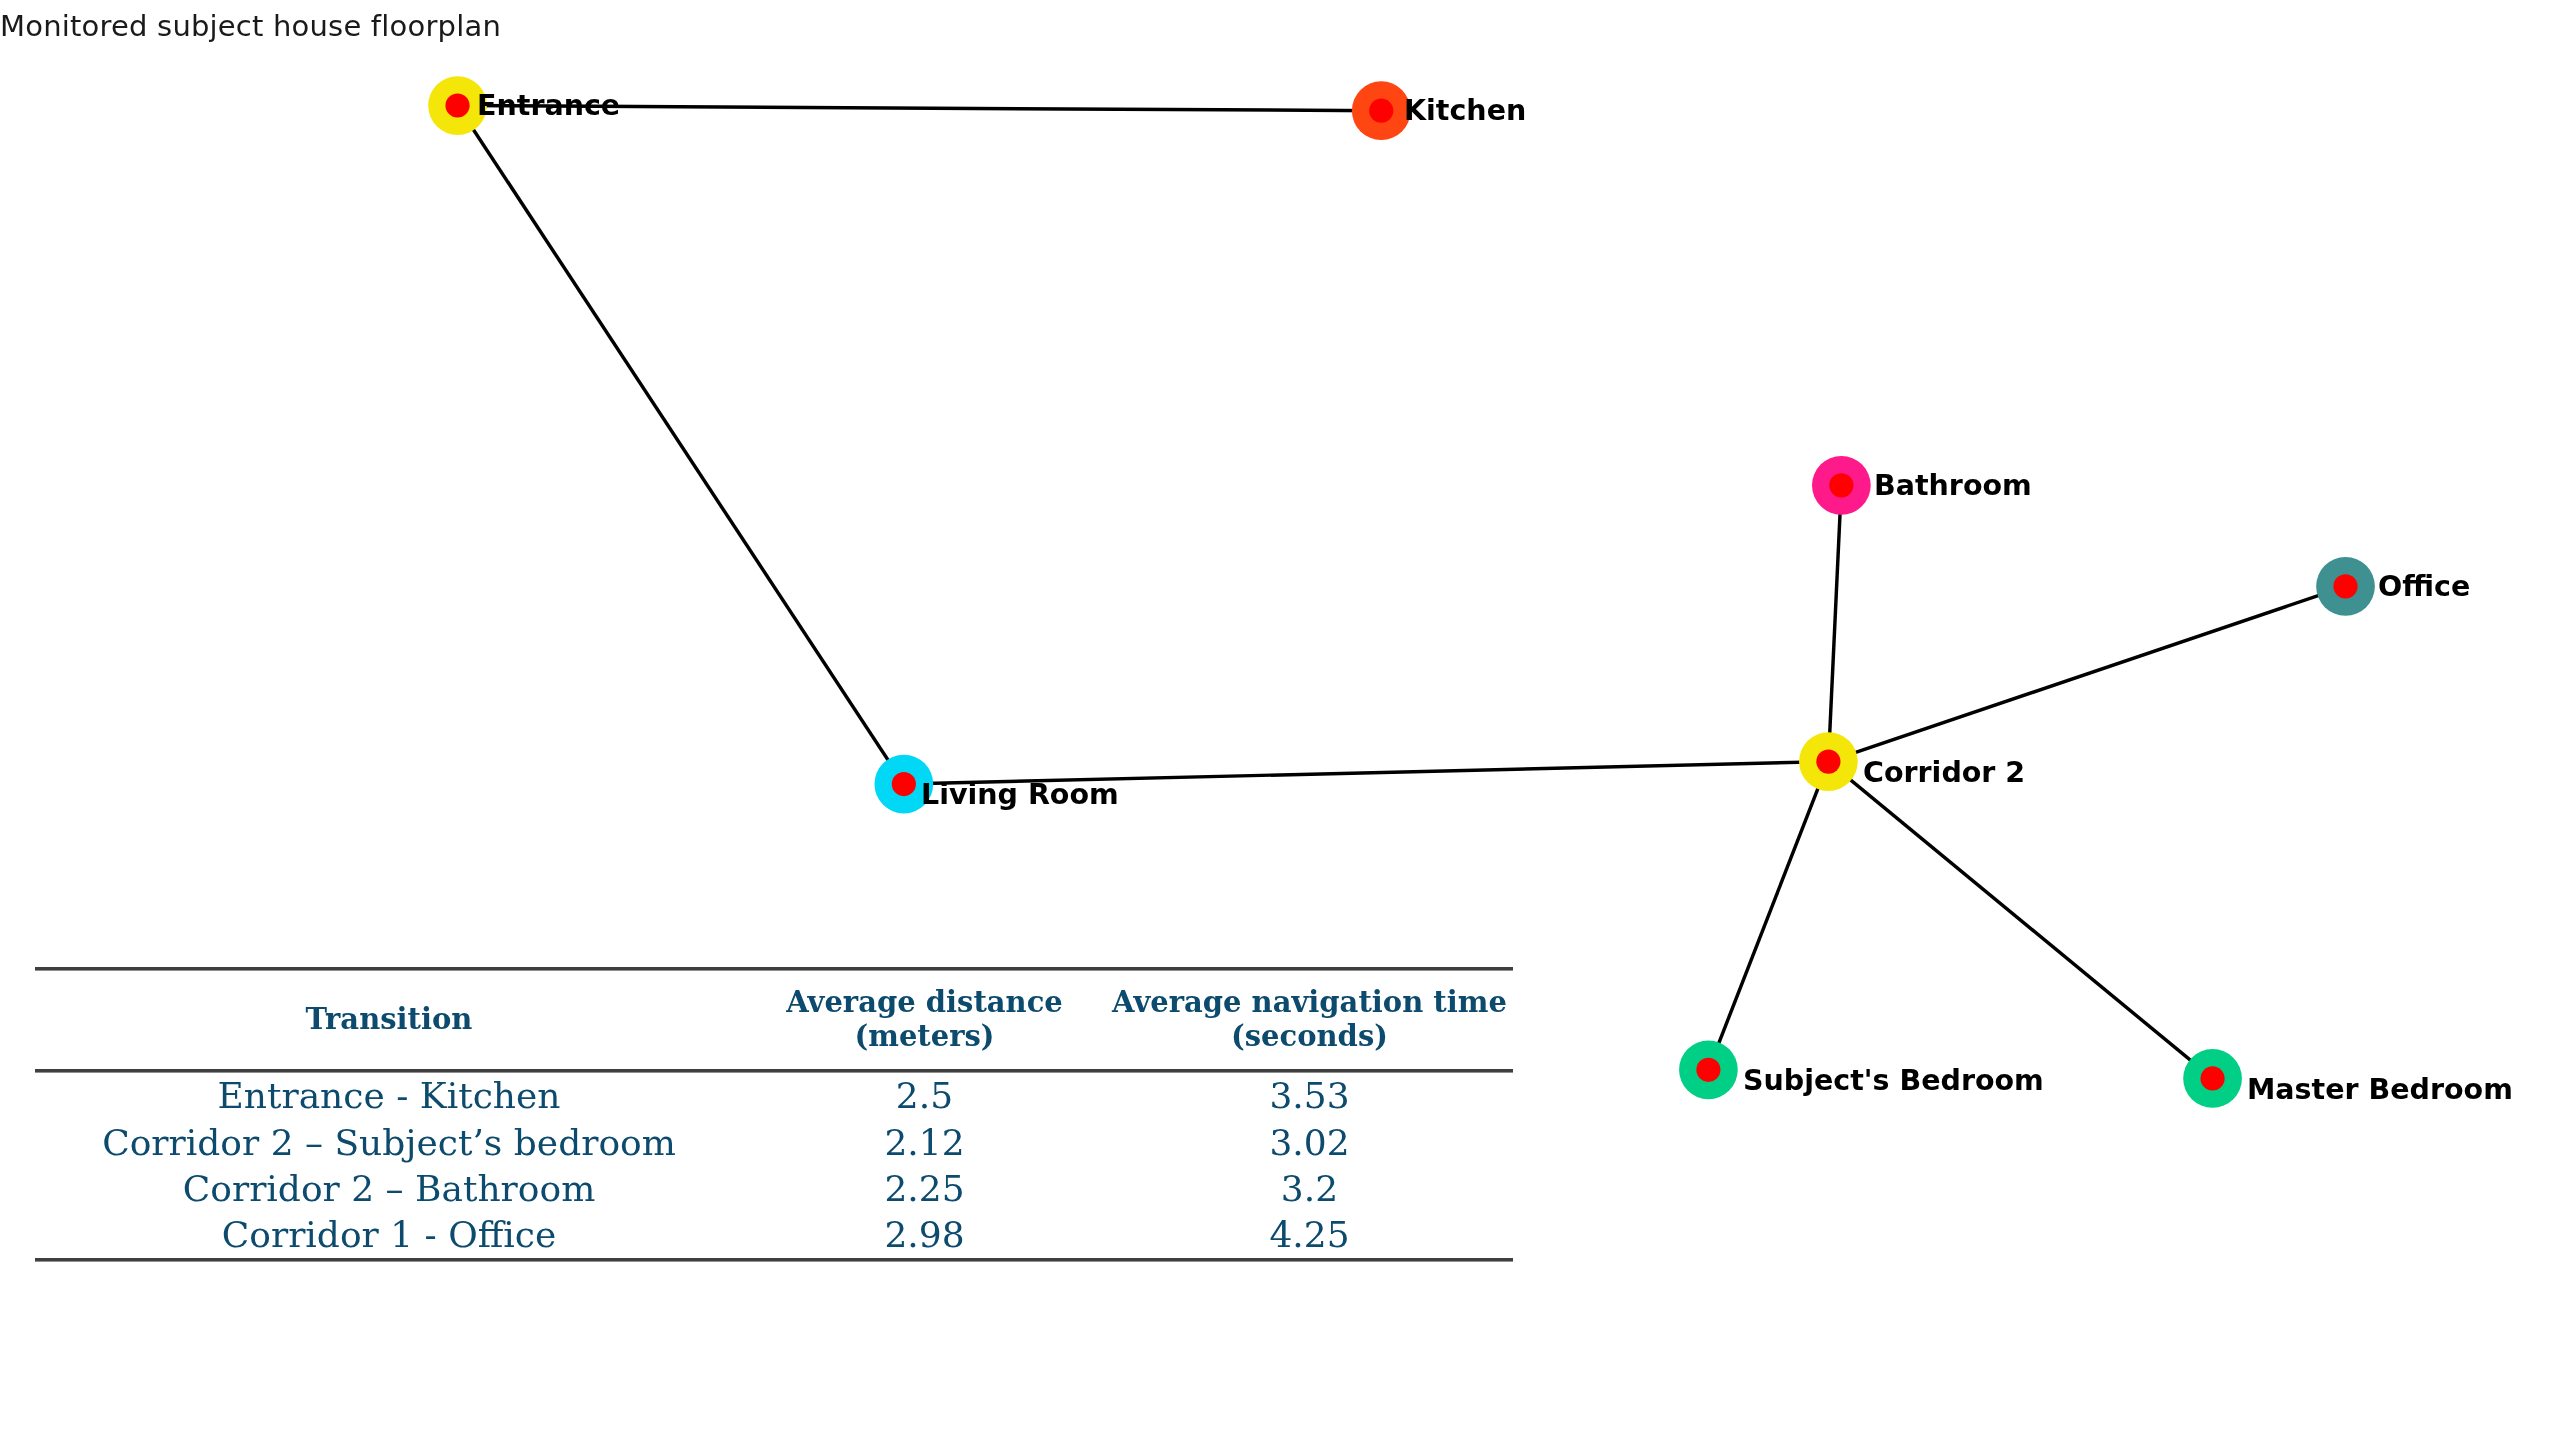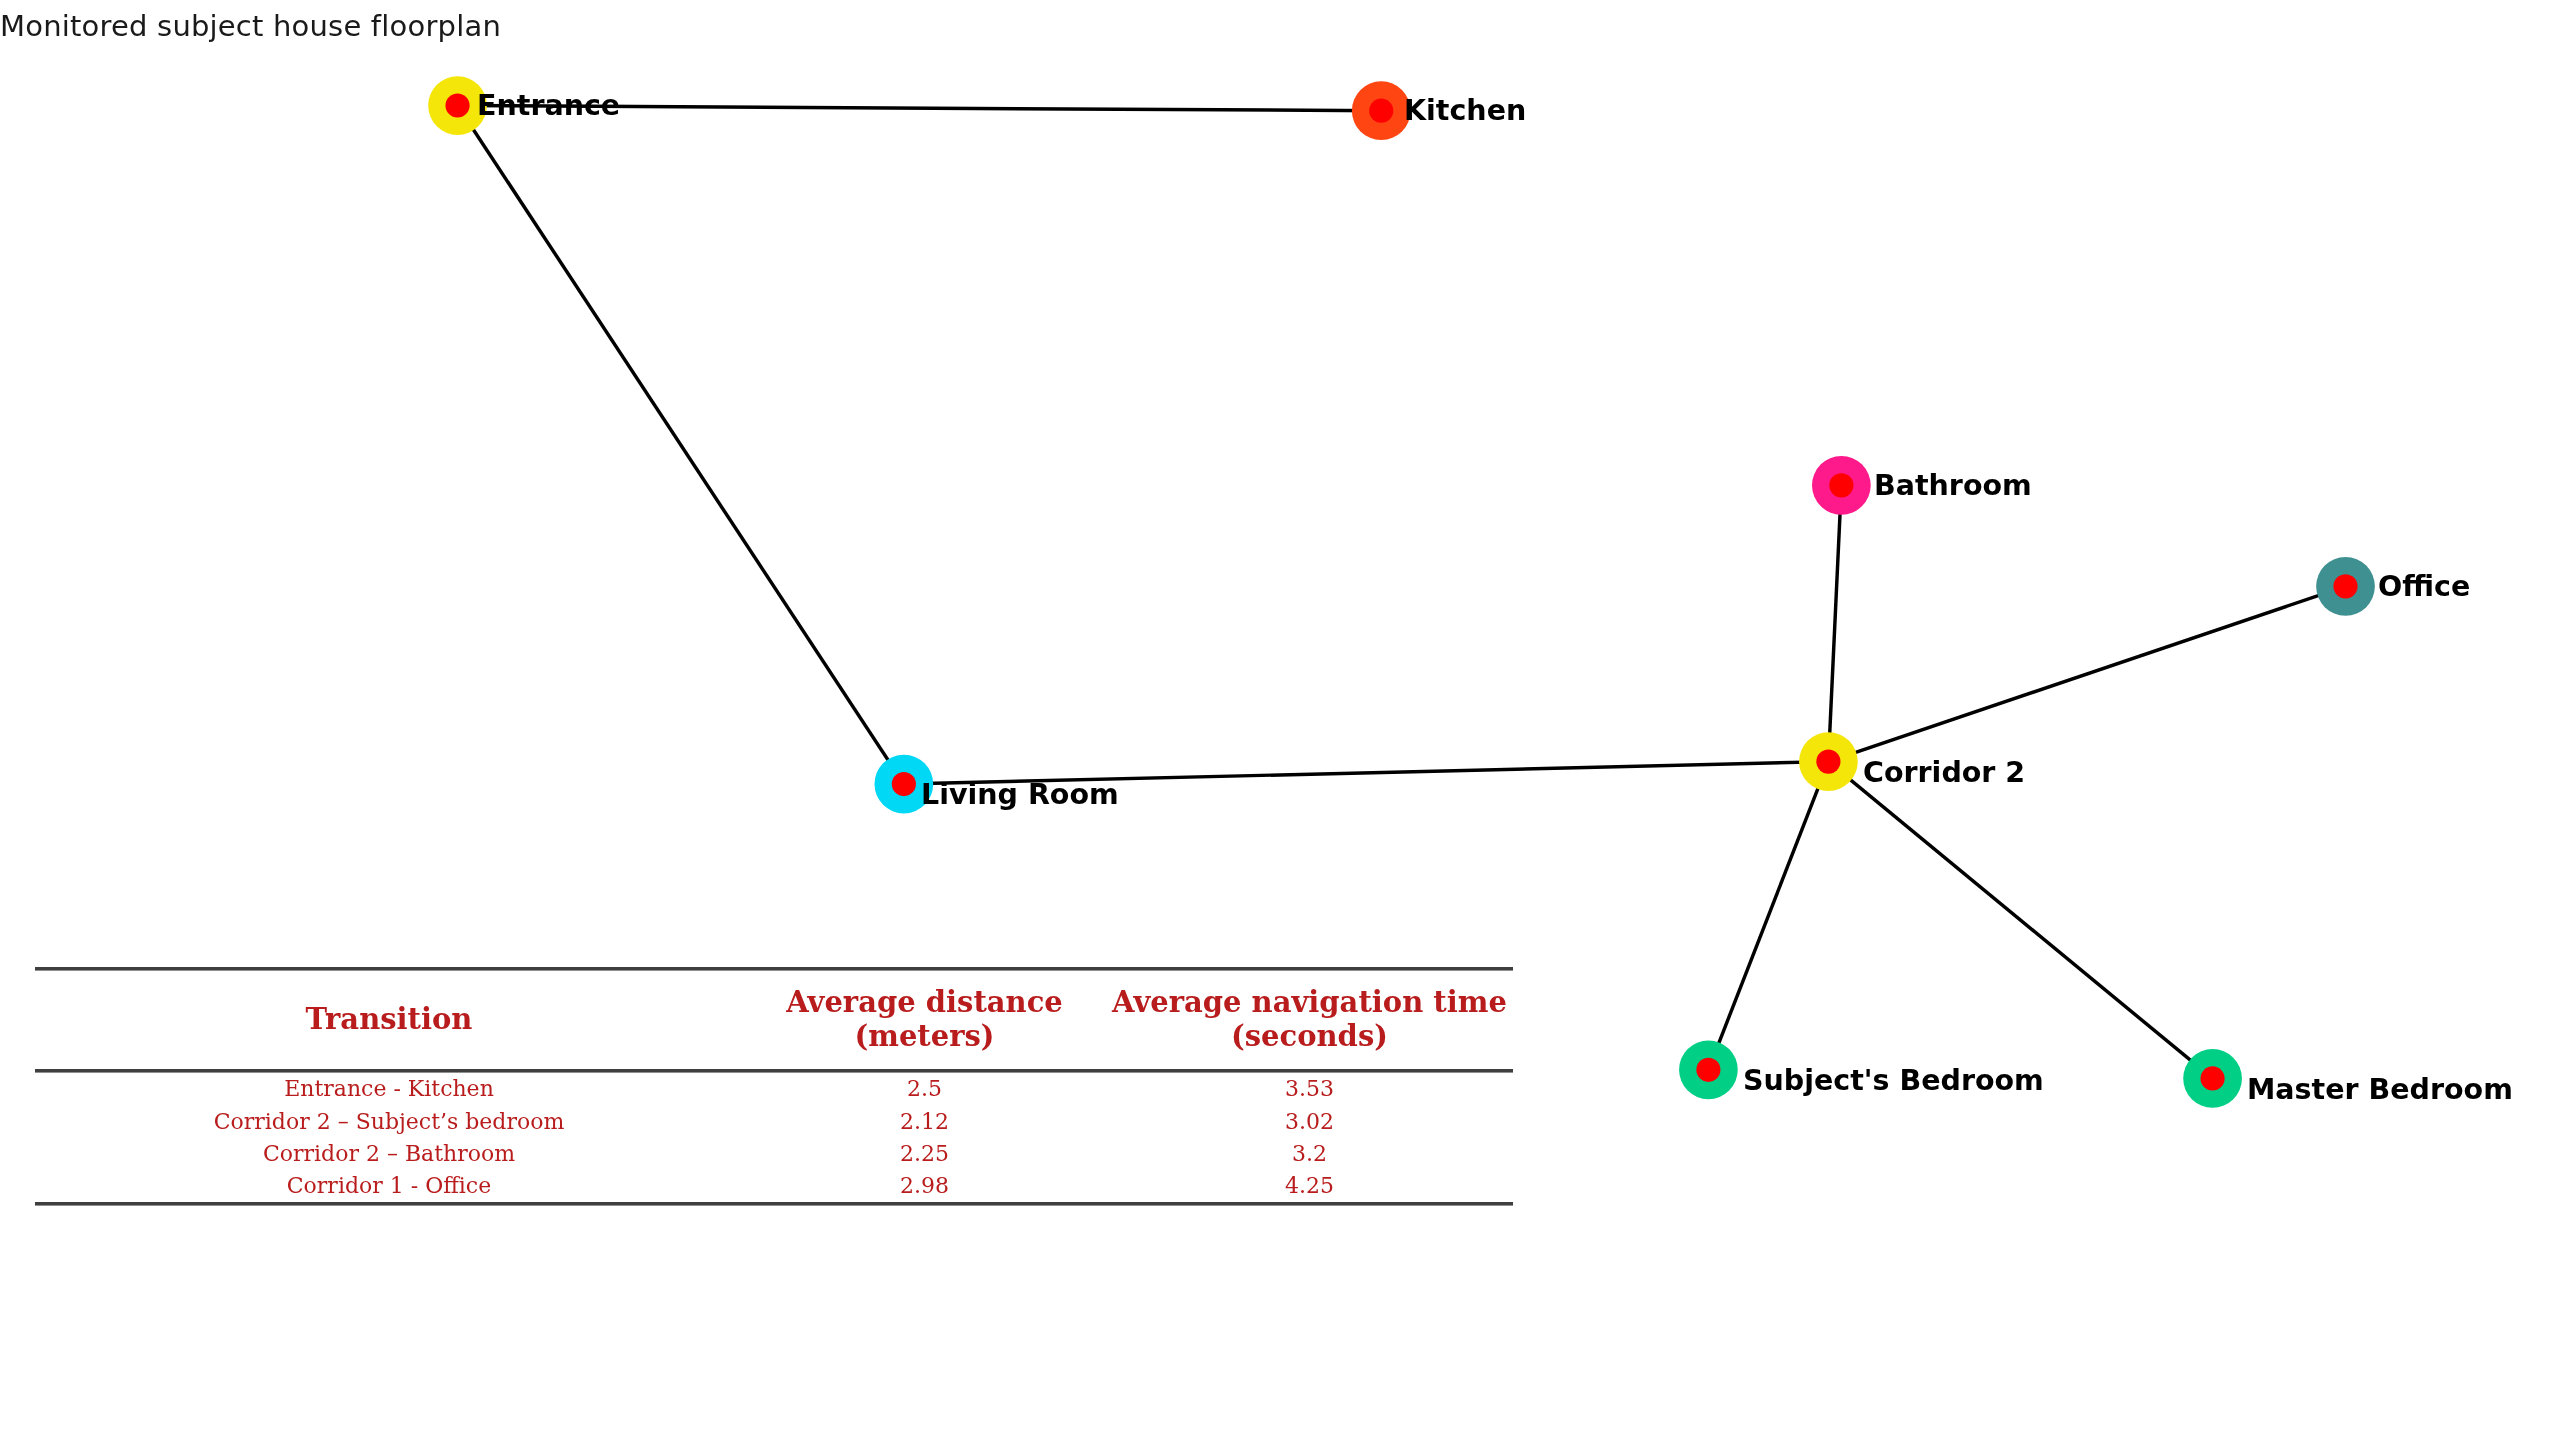--- a/index.html
+++ b/index.html
@@ -54,21 +54,21 @@
   }
 
   
   #transitions-table {
     position: absolute;
     left: 35px;
     top: 967px;
     width: 1478px;
     border-collapse: collapse;
     font-family: "DejaVu Serif", serif;
-    color: #b91c1c;
+    color: #0c4a6e;
   }
   #transitions-table .rule-top td {
     border-top: 3.5px solid #3f3f3f;
     border-bottom: 0.9px solid #909090;
     height: 0;
     padding: 0;
     font-size: 0;
     line-height: 0;
   }
   #transitions-table .rule-mid td {
@@ -90,21 +90,21 @@
   #transitions-table thead th {
     font-weight: 700;
     font-size: 29px;
     line-height: 1.18;
     text-align: center;
     padding: 14px 5.2px 15.5px 5.2px;
     vertical-align: middle;
   }
   #transitions-table tbody td {
     font-weight: 400;
-    font-size: 22px;
+    font-size: 36px;
     line-height: 1.0;
     text-align: center;
     padding: 5.2px 5.2px;
     vertical-align: middle;
   }
   #transitions-table col.c-transition { width: 708px; }
   #transitions-table col.c-distance   { width: 363px; }
   #transitions-table col.c-time       { width: 407px; }
   .hdr-line2 { display: block; }
 </style>

